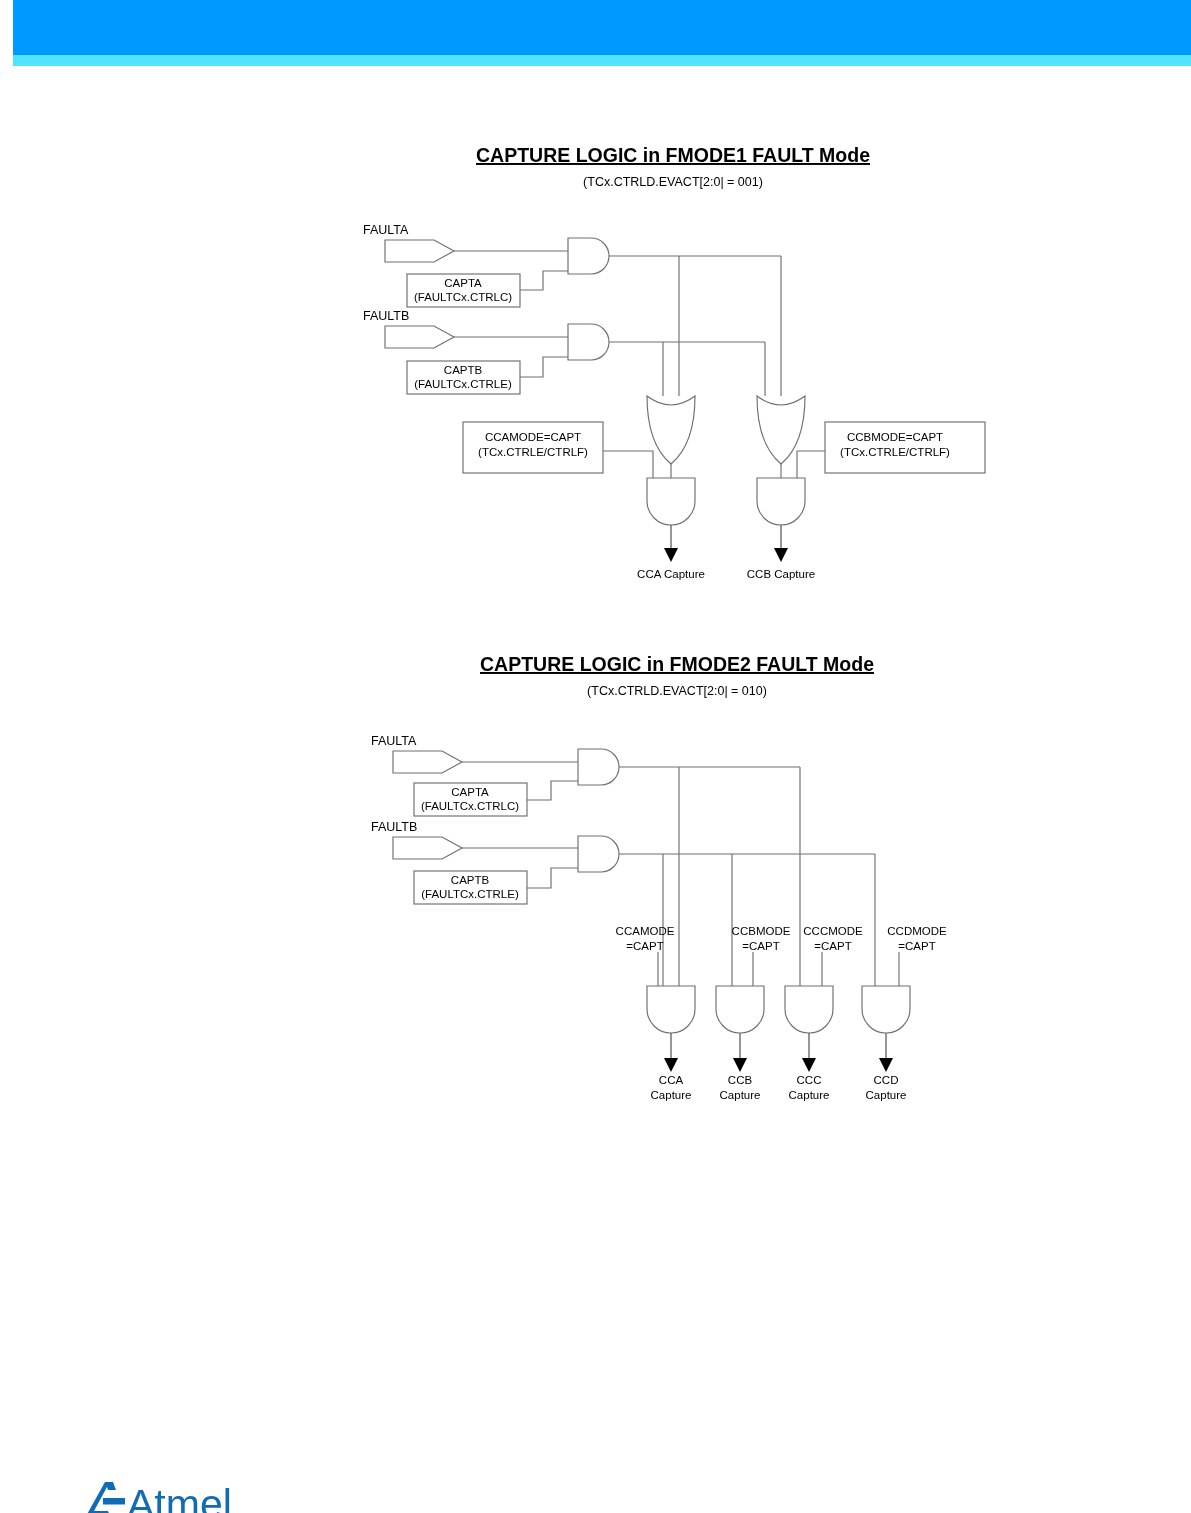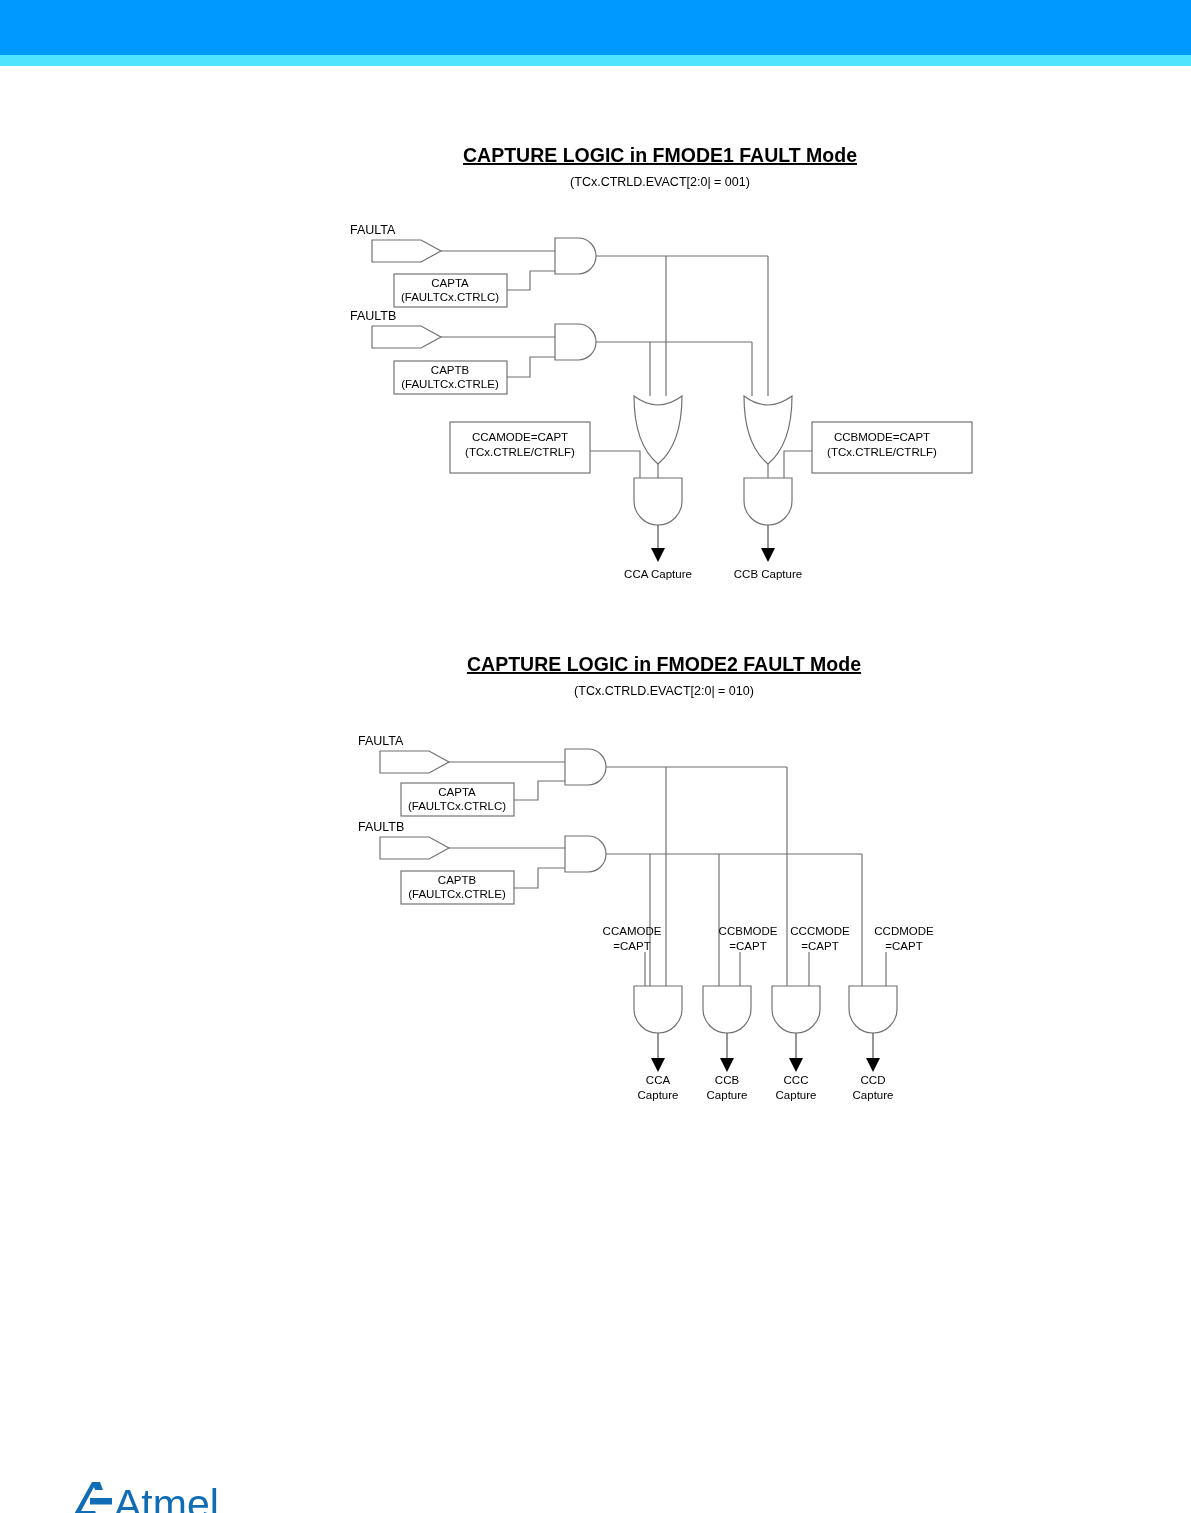--- a/index.html
+++ b/index.html
@@ -4,21 +4,21 @@
 <style>
   html,body{margin:0;padding:0;}
   body{
     width:1191px;height:1513px;position:relative;background:#ffffff;
     font-family:"Liberation Sans", sans-serif;
     overflow:hidden;
   }
   .band-main{position:absolute;left:0;top:0;width:1191px;height:55px;background:#0099ff;}
   .band-accent{position:absolute;left:0;top:55px;width:1191px;height:11px;background:#4fe5ff;}
 
-  .page{position:absolute;left:0;top:0;width:962px;height:1513px;}
+  .page{position:absolute;left:13px;top:0;width:962px;height:1513px;}
 
   svg.diagram{position:absolute;display:block;overflow:visible;}
   svg.diagram text{font-family:"Liberation Sans", sans-serif;fill:#000;}
   .t-title{font-size:19.5px;font-weight:bold;text-decoration:underline;}
   .t-sub{font-size:12.5px;}
   .t-lbl{font-size:12.5px;}
   .t-small{font-size:11.5px;}
   .wire{stroke:#6e6e6e;stroke-width:1.15;fill:none;}
   .gate{stroke:#6e6e6e;stroke-width:1.15;fill:#ffffff;}
   .box{stroke:#6e6e6e;stroke-width:1.15;fill:#ffffff;}

